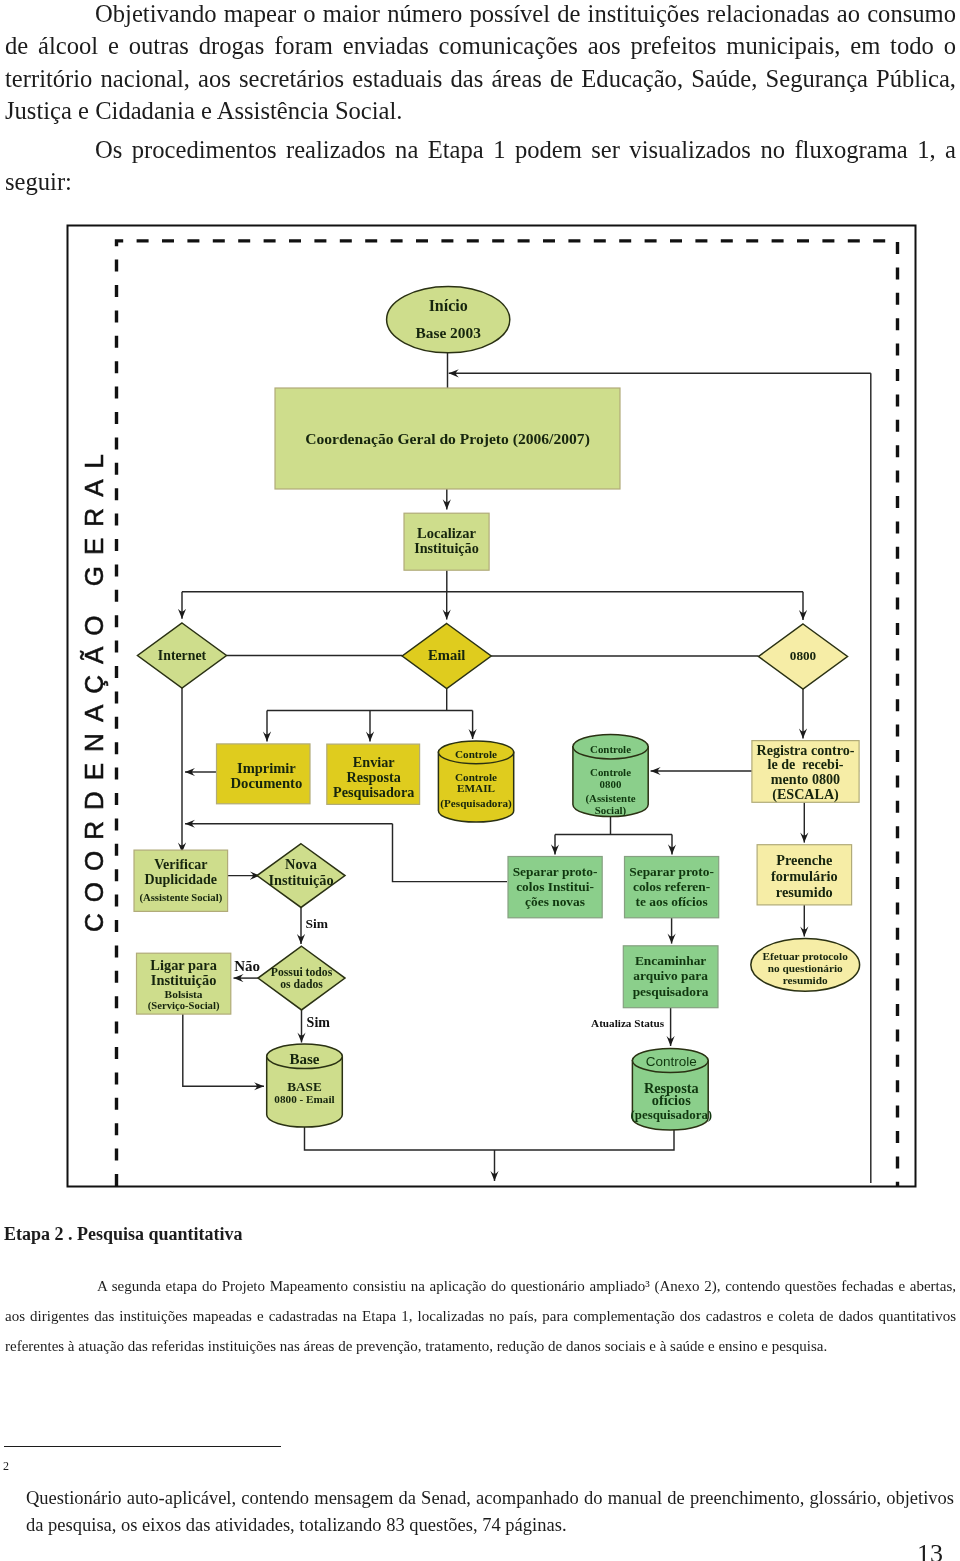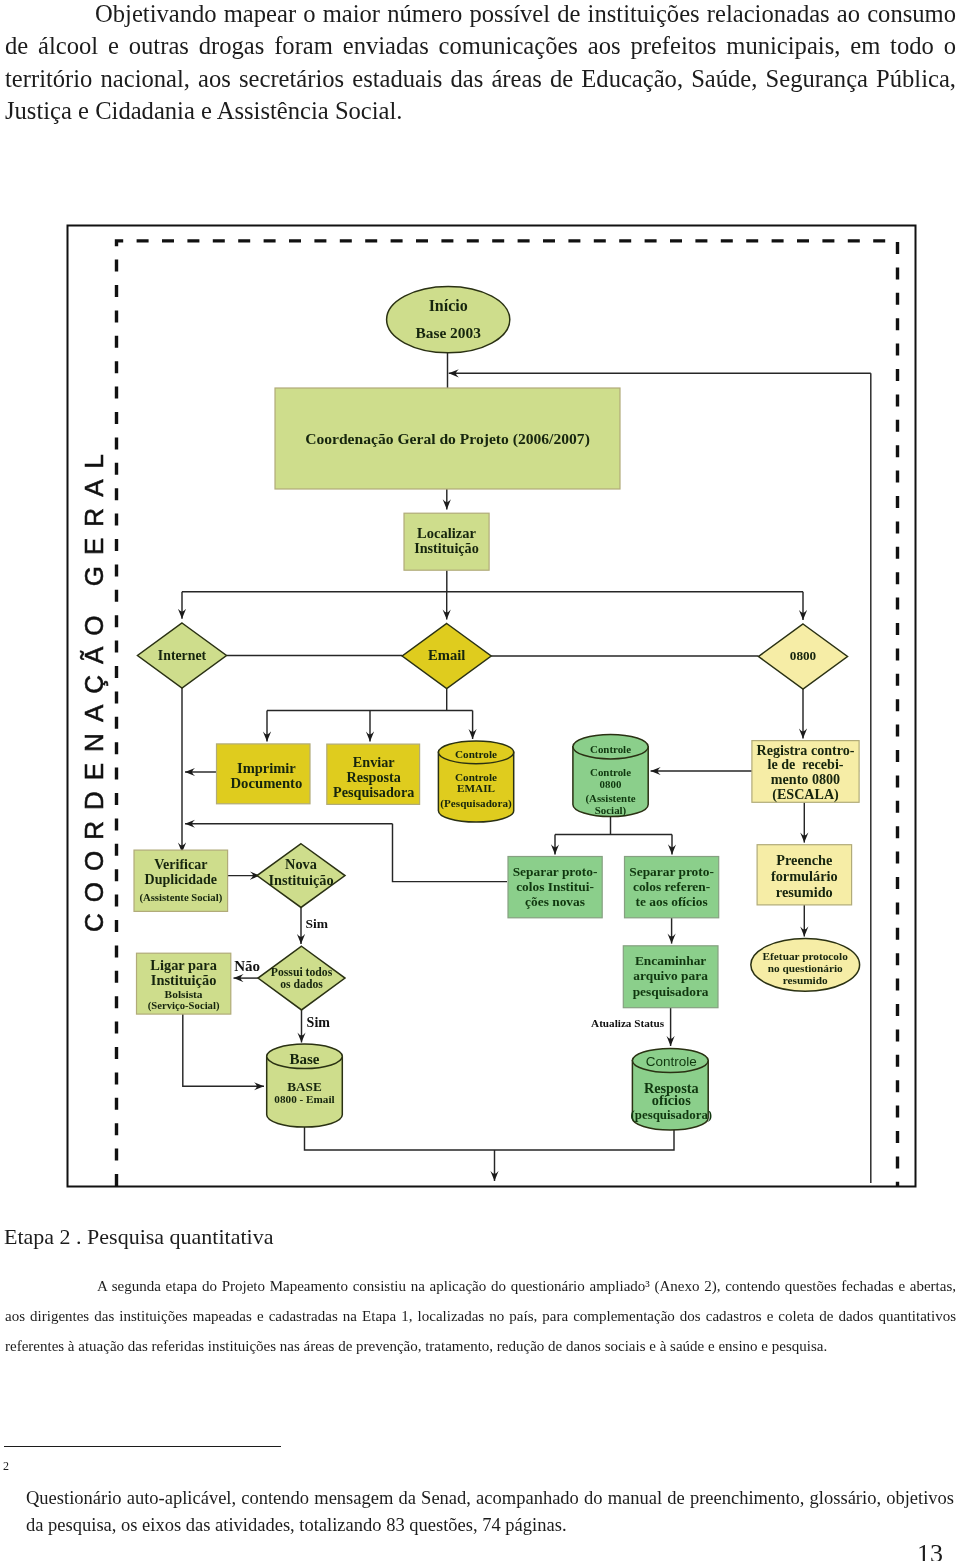--- a/index.html
+++ b/index.html
@@ -14,38 +14,39 @@
   #intro p.p1{text-indent:90px;}
   #intro p.p2{text-indent:90px;margin-top:7px;}
 
   #figure{position:absolute;left:0;top:222px;width:960px;height:968px;text-decoration:underline;}
   #lane-label{position:absolute;left:0;top:0;
       font-family:"Liberation Sans",sans-serif;font-size:26px;font-weight:400;
       letter-spacing:11px;color:#111;white-space:nowrap;
       -webkit-text-stroke:0.55px #111;
       transform-origin:0 0;transform:translate(79px,710px) rotate(-90deg);}
 
-  #sec-head{position:absolute;left:4px;top:1224px;font-size:22px;font-weight:normal;}
+  #sec-head{position:absolute;left:4px;top:1224px;font-size:18px;font-weight:bold;}
   #sec-body{position:absolute;left:5px;top:1271px;width:951px;
       font-size:15px;line-height:30.1px;text-align:justify;text-indent:92px;}
 
   #fn-rule{position:absolute;left:4px;top:1446px;width:277px;height:1px;background:#1c1c1c;}
   #footnote{position:absolute;left:3px;top:1453px;width:953px;
       font-size:18.5px;line-height:27px;text-align:justify;}
   #footnote .marker{font-size:12px;vertical-align:super;}
   #footnote .ftext{display:inline-block;width:928px;vertical-align:top;margin-left:23px;
       text-align:justify;}
 
   #pageno{position:absolute;left:917px;top:1539px;font-size:26px;}
 </style>
 </head>
 <body>
 
 <div id="intro">
   <p class="p1">Objetivando mapear o maior número possível de instituições relacionadas ao consumo de álcool e outras drogas foram enviadas comunicações aos prefeitos municipais, em todo o território nacional, aos secretários estaduais das áreas de Educação, Saúde, Segurança Pública, Justiça e Cidadania e Assistência Social.</p>
+  <p class="p2">Os procedimentos realizados na Etapa 1 podem ser visualizados no fluxograma 1, a seguir:</p>
 </div>
 
 <div id="figure">
 <svg id="fsvg" width="960" height="968" viewBox="0 0 960 968" xmlns="http://www.w3.org/2000/svg">
   <defs>
     <marker id="ar" viewBox="0 0 11 9" markerWidth="11" markerHeight="9" refX="10.2" refY="4.2" orient="auto" markerUnits="userSpaceOnUse">
       <path d="M0.1,0.1 Q2.7,2.2 3.2,4.2 Q2.7,6.2 0.1,8.3 L10.2,4.2 Z" fill="#1b1b1b"></path>
     </marker>
     <marker id="arl" viewBox="0 0 11 9" markerWidth="11" markerHeight="9" refX="0.2" refY="4.2" orient="auto" markerUnits="userSpaceOnUse">
       <path d="M10.3,0.1 Q7.7,2.2 7.2,4.2 Q7.7,6.2 10.3,8.3 L0.2,4.2 Z" fill="#1b1b1b"></path>

